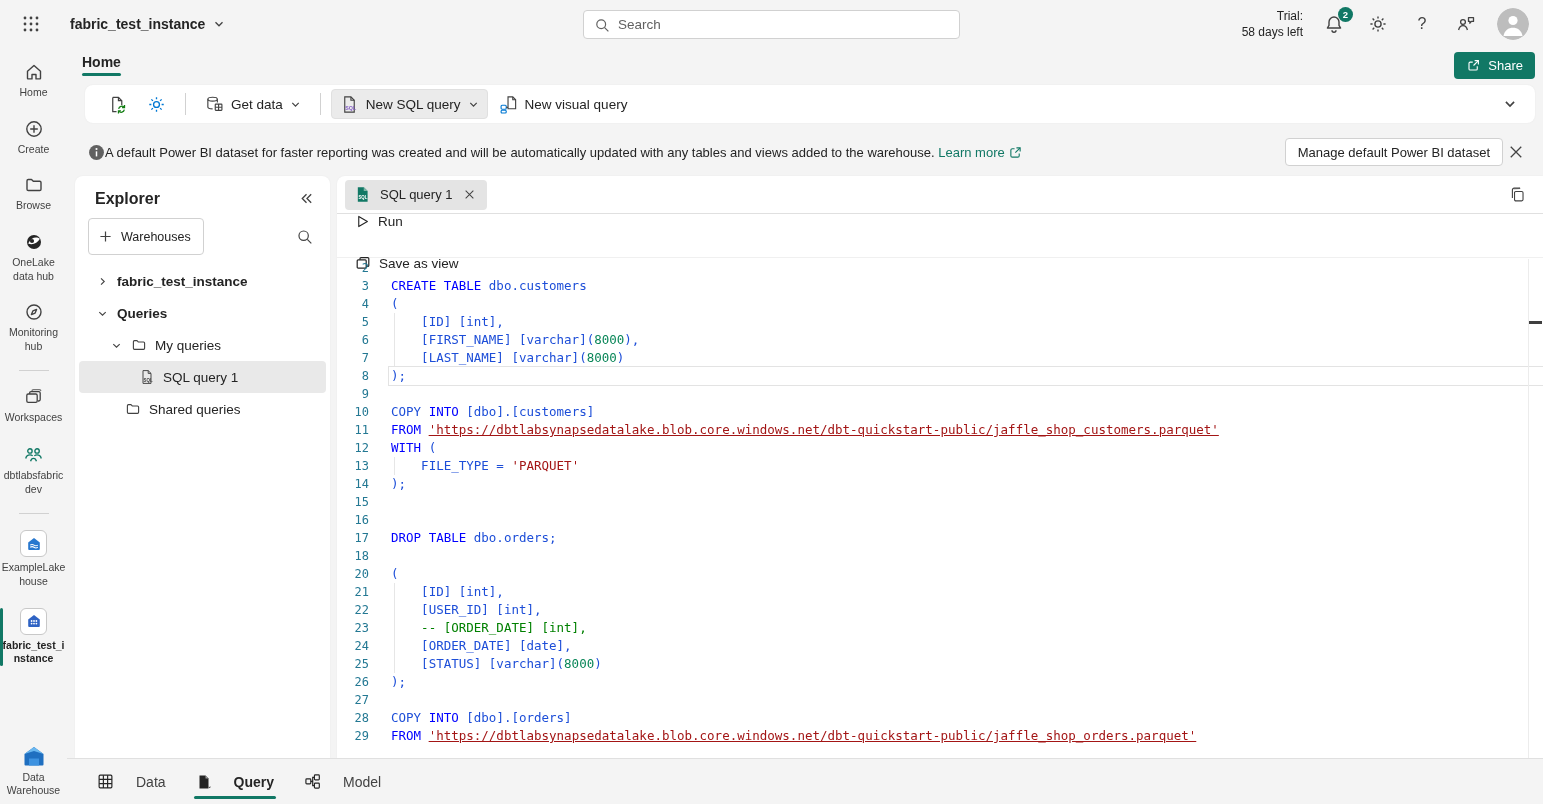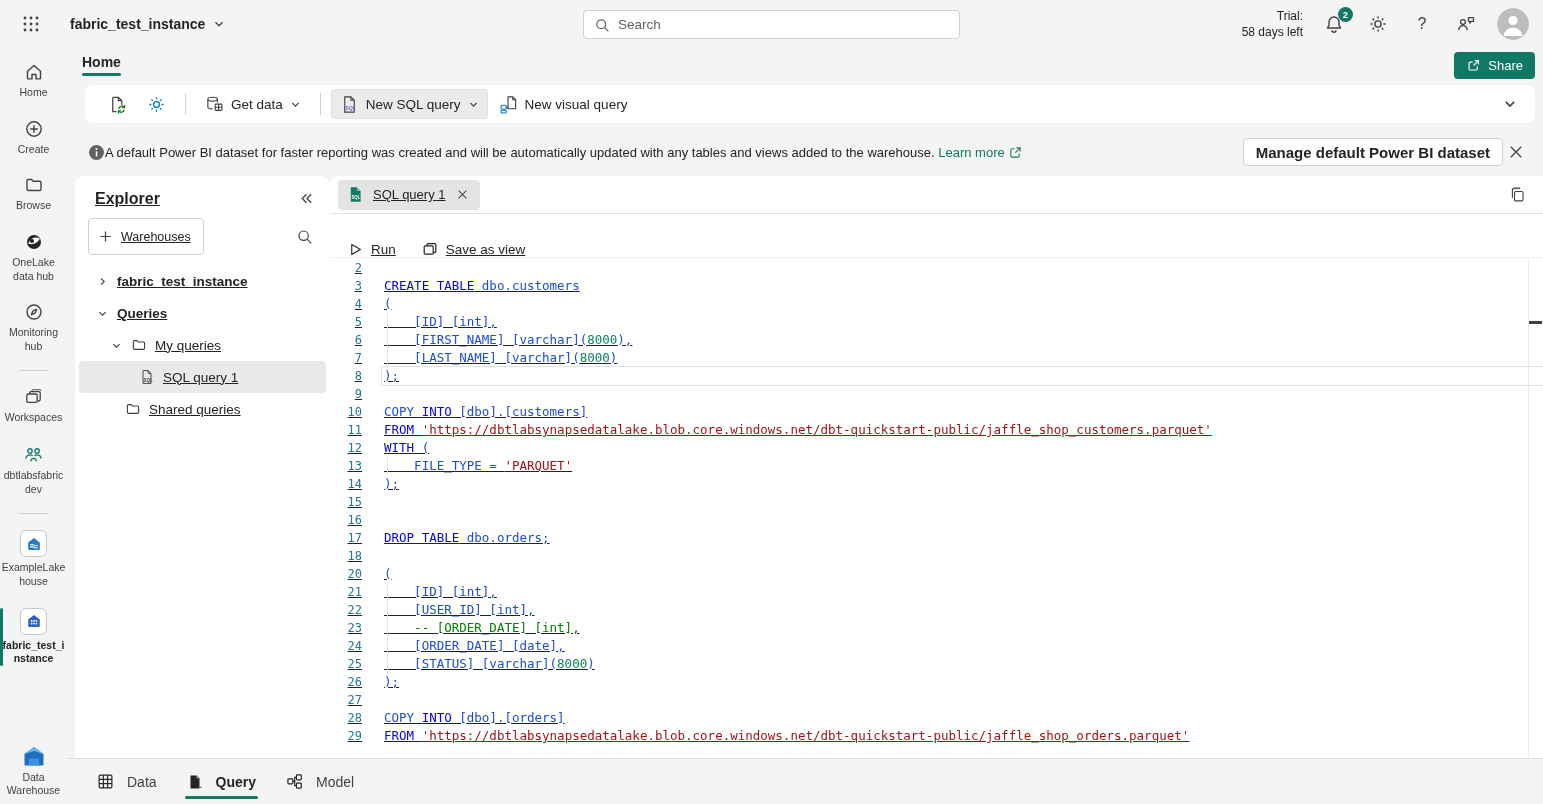--- a/index.html
+++ b/index.html
@@ -32,35 +32,35 @@
   .ribbon { background:#fff; border-radius:8px; height:38px; display:flex; align-items:center; padding:0 14px; gap:2px; box-shadow:0 0 2px rgba(0,0,0,.06); }
   .rb-btn { display:flex; align-items:center; gap:7px; height:30px; padding:0 8px; border-radius:4px; cursor:pointer; font-size:13.5px; color:#242424; border:1px solid transparent; }
   .rb-btn.active { background:#ebebeb; border-color:#e0e0e0; }
   .rb-divider { width:1px; height:22px; background:#d1d1d1; margin:0 8px; }
   .rb-collapse { margin-left:auto; cursor:pointer; padding:4px; }
 
   
   .banner { height:48px; display:flex; align-items:center; padding:0 14px 0 88px; gap:0; }
   .banner-text { font-size:13px; color:#242424; }
   .learn-more { color:#117865; display:inline-flex; align-items:center; gap:4px; cursor:pointer; }
-  .manage-btn { margin-left:auto; background:#fff; border:1px solid #d1d1d1; border-radius:4px; height:28px; padding:0 12px; font-size:15px; font-family:"Liberation Sans",sans-serif; color:#242424; cursor:pointer; white-space:nowrap;font-weight:bold; }
+  .manage-btn { margin-left:auto; background:#fff; border:1px solid #d1d1d1; border-radius:4px; height:28px; padding:0 12px; font-size:13px; font-family:"Liberation Sans",sans-serif; color:#242424; cursor:pointer; white-space:nowrap; }
   .banner-close { width:26px; height:26px; display:flex; align-items:center; justify-content:center; cursor:pointer; }
 
   
   .rail { position:absolute; left:0; top:48px; bottom:0; width:67px; display:flex; flex-direction:column; align-items:center; padding-top:12px; z-index:5; }
   .rail-item { width:67px; display:flex; flex-direction:column; align-items:center; gap:4px; margin-bottom:15px; cursor:pointer; position:relative; padding:2px 1px; }
   .rail-item .rlabel { font-size:10.5px; color:#424242; text-align:center; line-height:1.3; max-width:64px; overflow-wrap:anywhere; }
   .rail-item.selected .rlabel { font-weight:700; color:#242424; }
   .rail-item.selected::before { content:""; position:absolute; left:0; top:2px; bottom:2px; width:3px; border-radius:2px; background:#117865; }
   .rail-divider { width:30px; height:1px; background:#d1d1d1; margin:0 0 14px 0; }
   .app-tile { width:27px; height:27px; border:1px solid #c8c8c8; border-radius:6px; background:#fff; display:flex; align-items:center; justify-content:center; }
   .rail-bottom { margin-top:auto; margin-bottom:4px; }
 
   
-  .main { position:absolute; left:67px; top:176px; right:0; bottom:46px; display:flex; padding-left:8px;text-decoration:underline; }
+  .main { position:absolute; left:67px; top:176px; right:0; bottom:46px; display:flex; gap:7px; padding-left:8px; }
   .explorer { width:255px; background:#fff; border-radius:8px 8px 0 0; display:flex; flex-direction:column; box-shadow:0 0 2px rgba(0,0,0,.05); }
   .exp-header { display:flex; align-items:center; justify-content:space-between; padding:13px 14px 8px 20px; }
   .exp-title { font-size:16px; font-weight:700; }
   .exp-collapse { cursor:pointer; padding:2px; }
   .exp-actions { display:flex; align-items:center; justify-content:space-between; padding:2px 14px 10px 13px; }
   .warehouses-btn { display:flex; align-items:center; gap:9px; border:1px solid #d1d1d1; border-radius:4px; background:#fff; height:37px; padding:0 12px 0 10px; font-size:12.5px; font-family:"Liberation Sans",sans-serif; cursor:pointer; color:#242424; }
   .exp-search { cursor:pointer; padding:3px; }
   .tree { font-size:13.5px; }
   .tree-row { height:32px; display:flex; align-items:center; gap:8px; cursor:pointer; margin:0 4px; border-radius:4px; padding-left:0; }
   .tree-row.selected { background:#e9e9e9; }
@@ -68,41 +68,41 @@
   .lvl1 { padding-left:16px; }
   .lvl2 { padding-left:30px; }
   .lvl3 { padding-left:60px; }
   .semibold { font-weight:700; }
 
   .editor { flex:1; background:#fff; border-radius:8px 0 0 0; display:flex; flex-direction:column; position:relative; overflow:hidden; box-shadow:0 0 2px rgba(0,0,0,.05); }
   .tabstrip { height:38px; display:flex; align-items:center; padding:0 14px 0 8px; border-bottom:1px solid #e0e0e0; }
   .qtab { background:#e4e4e4; border-radius:4px; height:30px; display:flex; align-items:center; gap:9px; padding:0 10px 0 9px; font-size:13px; cursor:pointer; }
   .qtab .tclose { display:flex; padding:2px; cursor:pointer; }
   .copy-btn { margin-left:auto; cursor:pointer; padding:3px; }
-  .runbar { height:44px; display:flex; align-items:flex-end; gap:26px; padding:0 18px; border-bottom:1px solid #f0f0f0; }
+  .runbar { height:44px; display:flex; align-items:flex-start; gap:26px; padding:0 18px; border-bottom:1px solid #f0f0f0;flex-direction:column; }
   .run-btn, .sav-btn { display:flex; align-items:center; gap:8px; font-size:13.5px; cursor:pointer; color:#242424; }
 
   .code-area { flex:1; position:relative; font-family:"DejaVu Sans Mono","Liberation Mono",monospace; font-size:12.5px; padding-top:1px; overflow:hidden; }
   .code-line { display:flex; height:18px; line-height:18px; white-space:pre; }
   .code-line .ln { width:32px; text-align:right; color:#237893; font-size:12px; flex:none; }
   .code-line .code { flex:1; margin-left:20px; position:relative; padding-left:2px; }
   .code-line.guide .code::before { content:""; position:absolute; left:5px; top:0; bottom:0; border-left:1px solid #e6e6e6; }
   .code-line.current .code { box-shadow:0 0 0 1px #e3e3e3; }
   .tk.kw { color:#0000ff; }
   .tk.pl { color:#1d4ed8; }
   .tk.str { color:#a31515; }
   .tk.stru { color:#a31515; text-decoration:underline; }
   .tk.num { color:#098658; }
   .tk.com { color:#008000; }
   .scroll-strip { position:absolute; top:83px; right:0; bottom:0; width:15px; border-left:1px solid #ececec; }
   .splitter-dash { position:absolute; right:1px; top:145px; width:13px; height:3px; background:#3f3f3f; }
 
   
   .bottombar { position:absolute; left:67px; right:0; bottom:0; height:46px; border-top:1px solid #e0e0e0; display:flex; align-items:stretch; gap:26px; padding-left:28px; background:#f4f4f4; }
-  .btab { display:flex; align-items:center; gap:13px; font-size:14px; color:#424242; cursor:pointer; position:relative; padding:0 2px; }
+  .btab { display:flex; align-items:center; gap:22px; font-size:14px; color:#424242; cursor:pointer; position:relative; padding:0 2px; }
   .btab.active { font-weight:700; color:#242424; }
   .btab.active::after { content:""; position:absolute; left:0; right:0; bottom:5px; height:3px; border-radius:2px; background:#117865; }
 </style>
 </head>
 <body>
 
 <div class="topbar">
   <div class="waffle">
     <svg width="18" height="18" viewBox="0 0 18 18" fill="#424242">
         <circle cx="3" cy="3" r="1.4"></circle>

